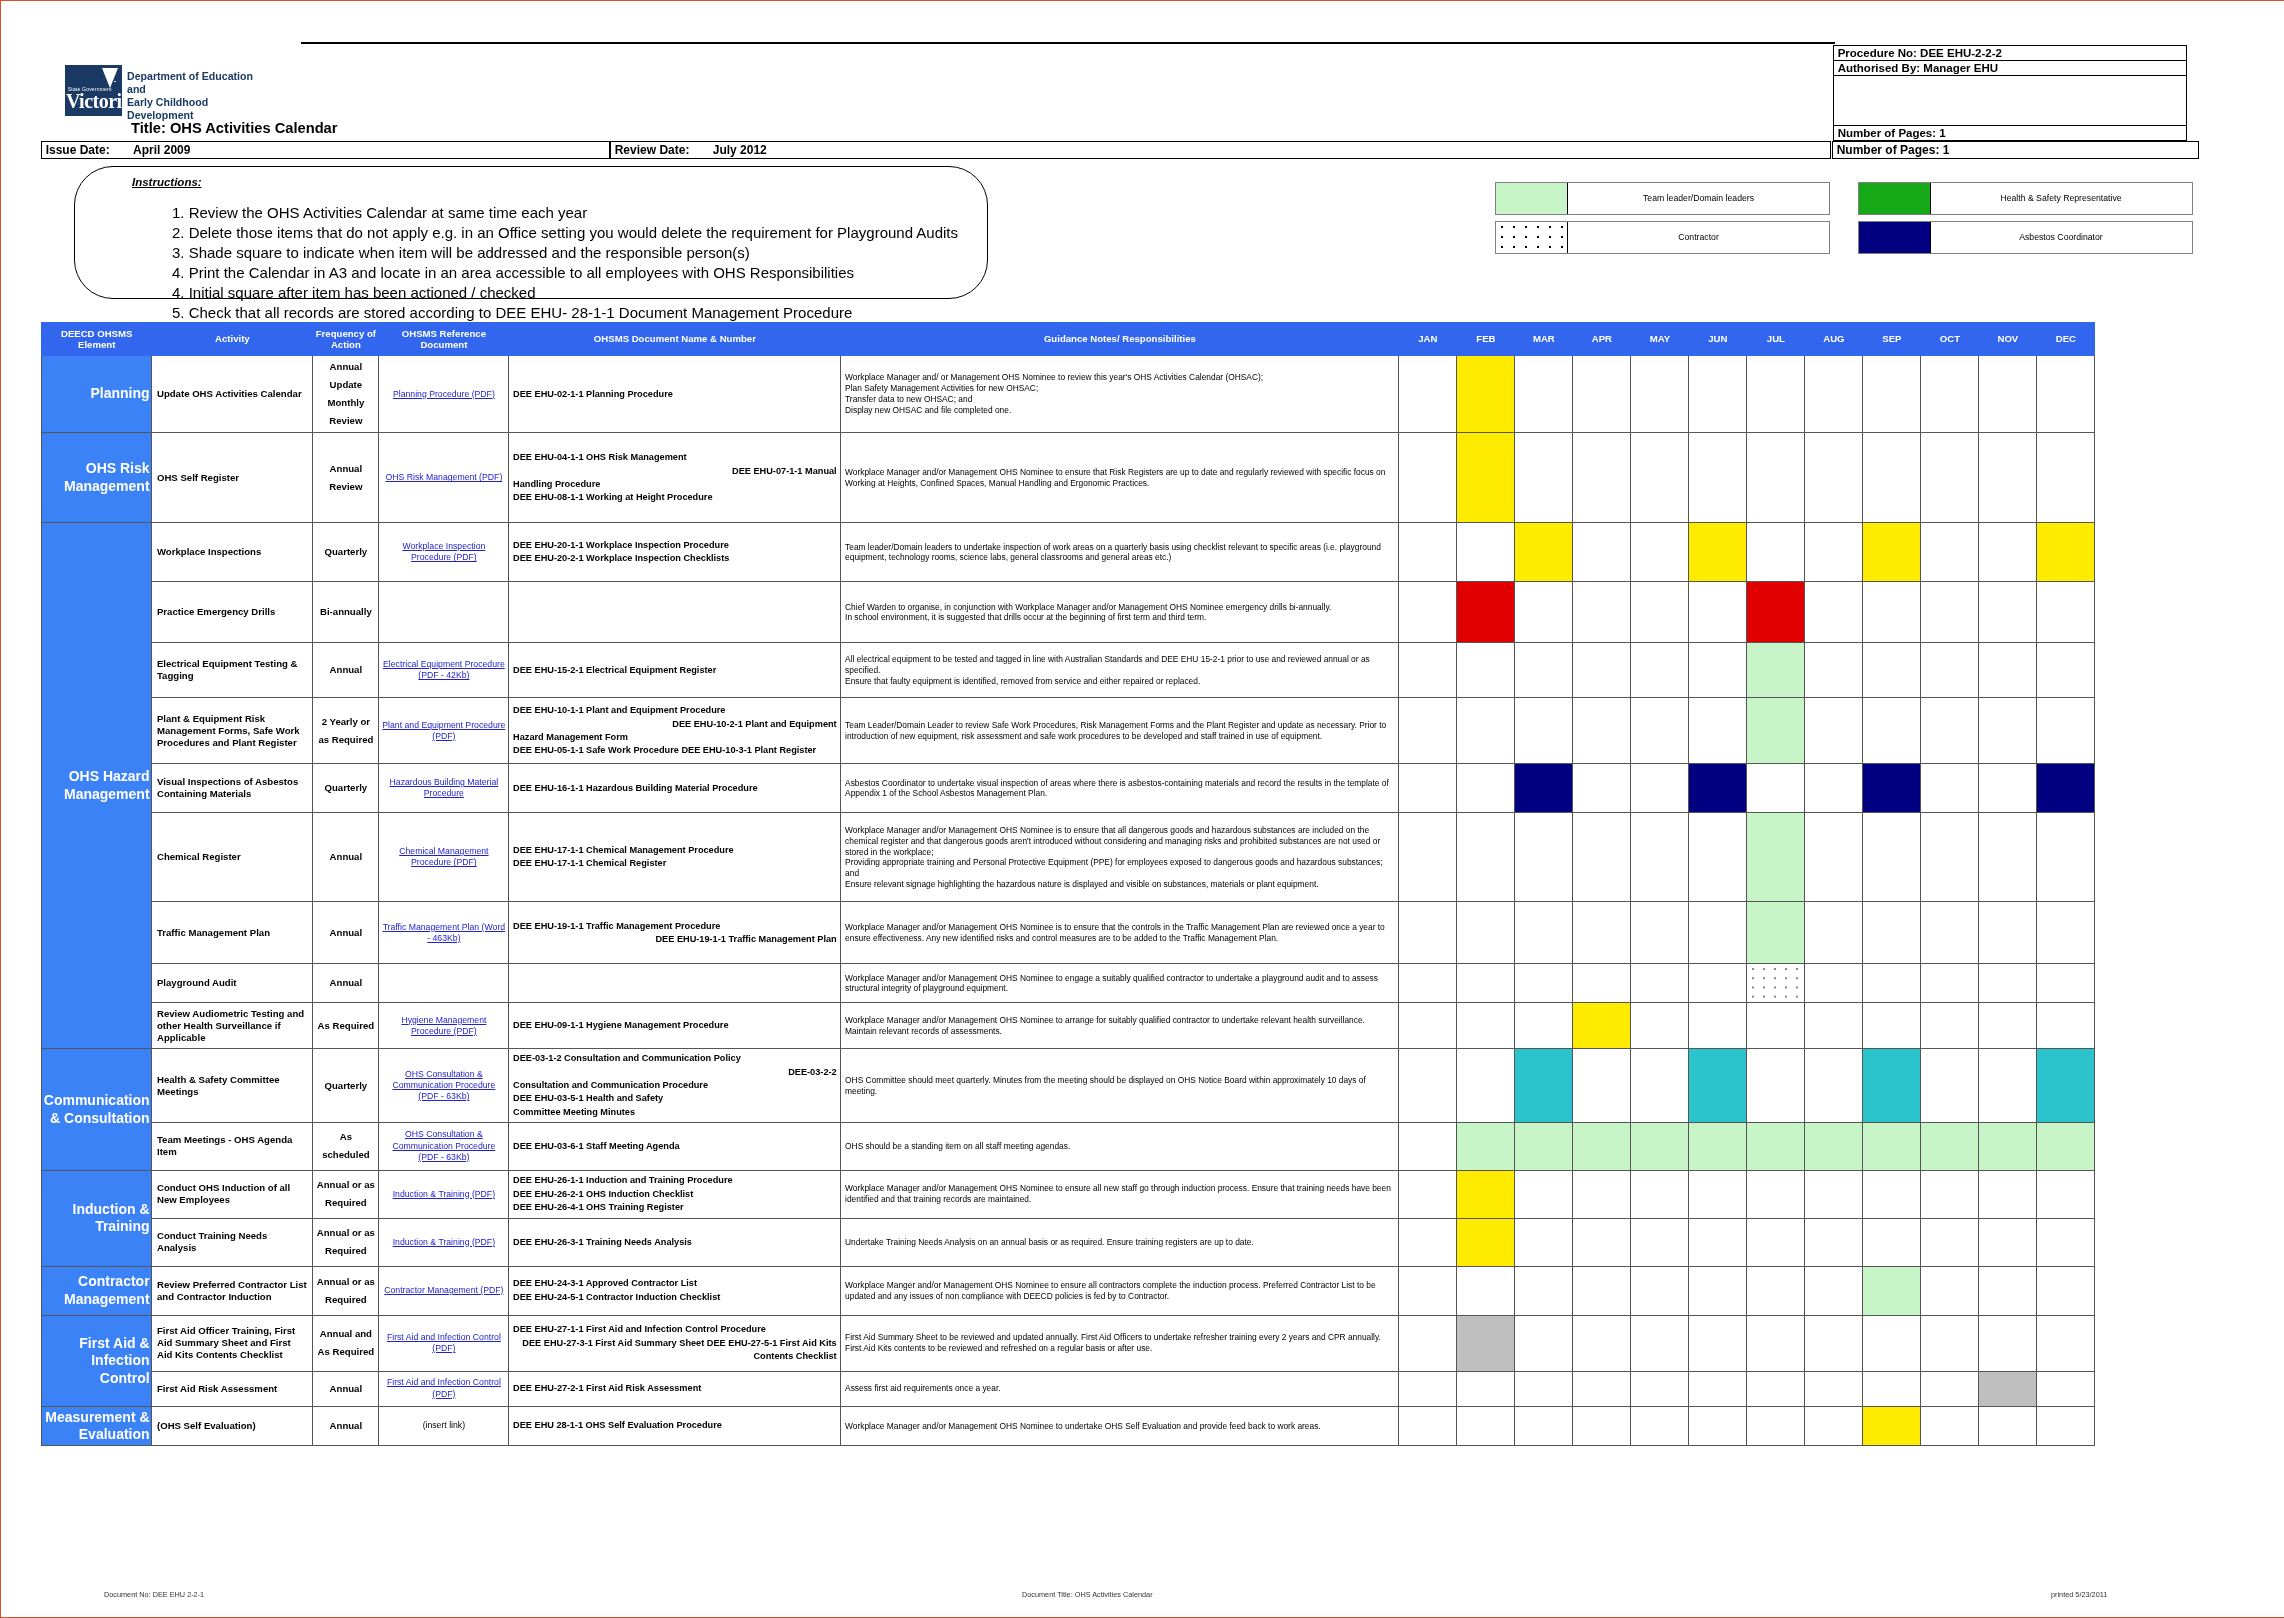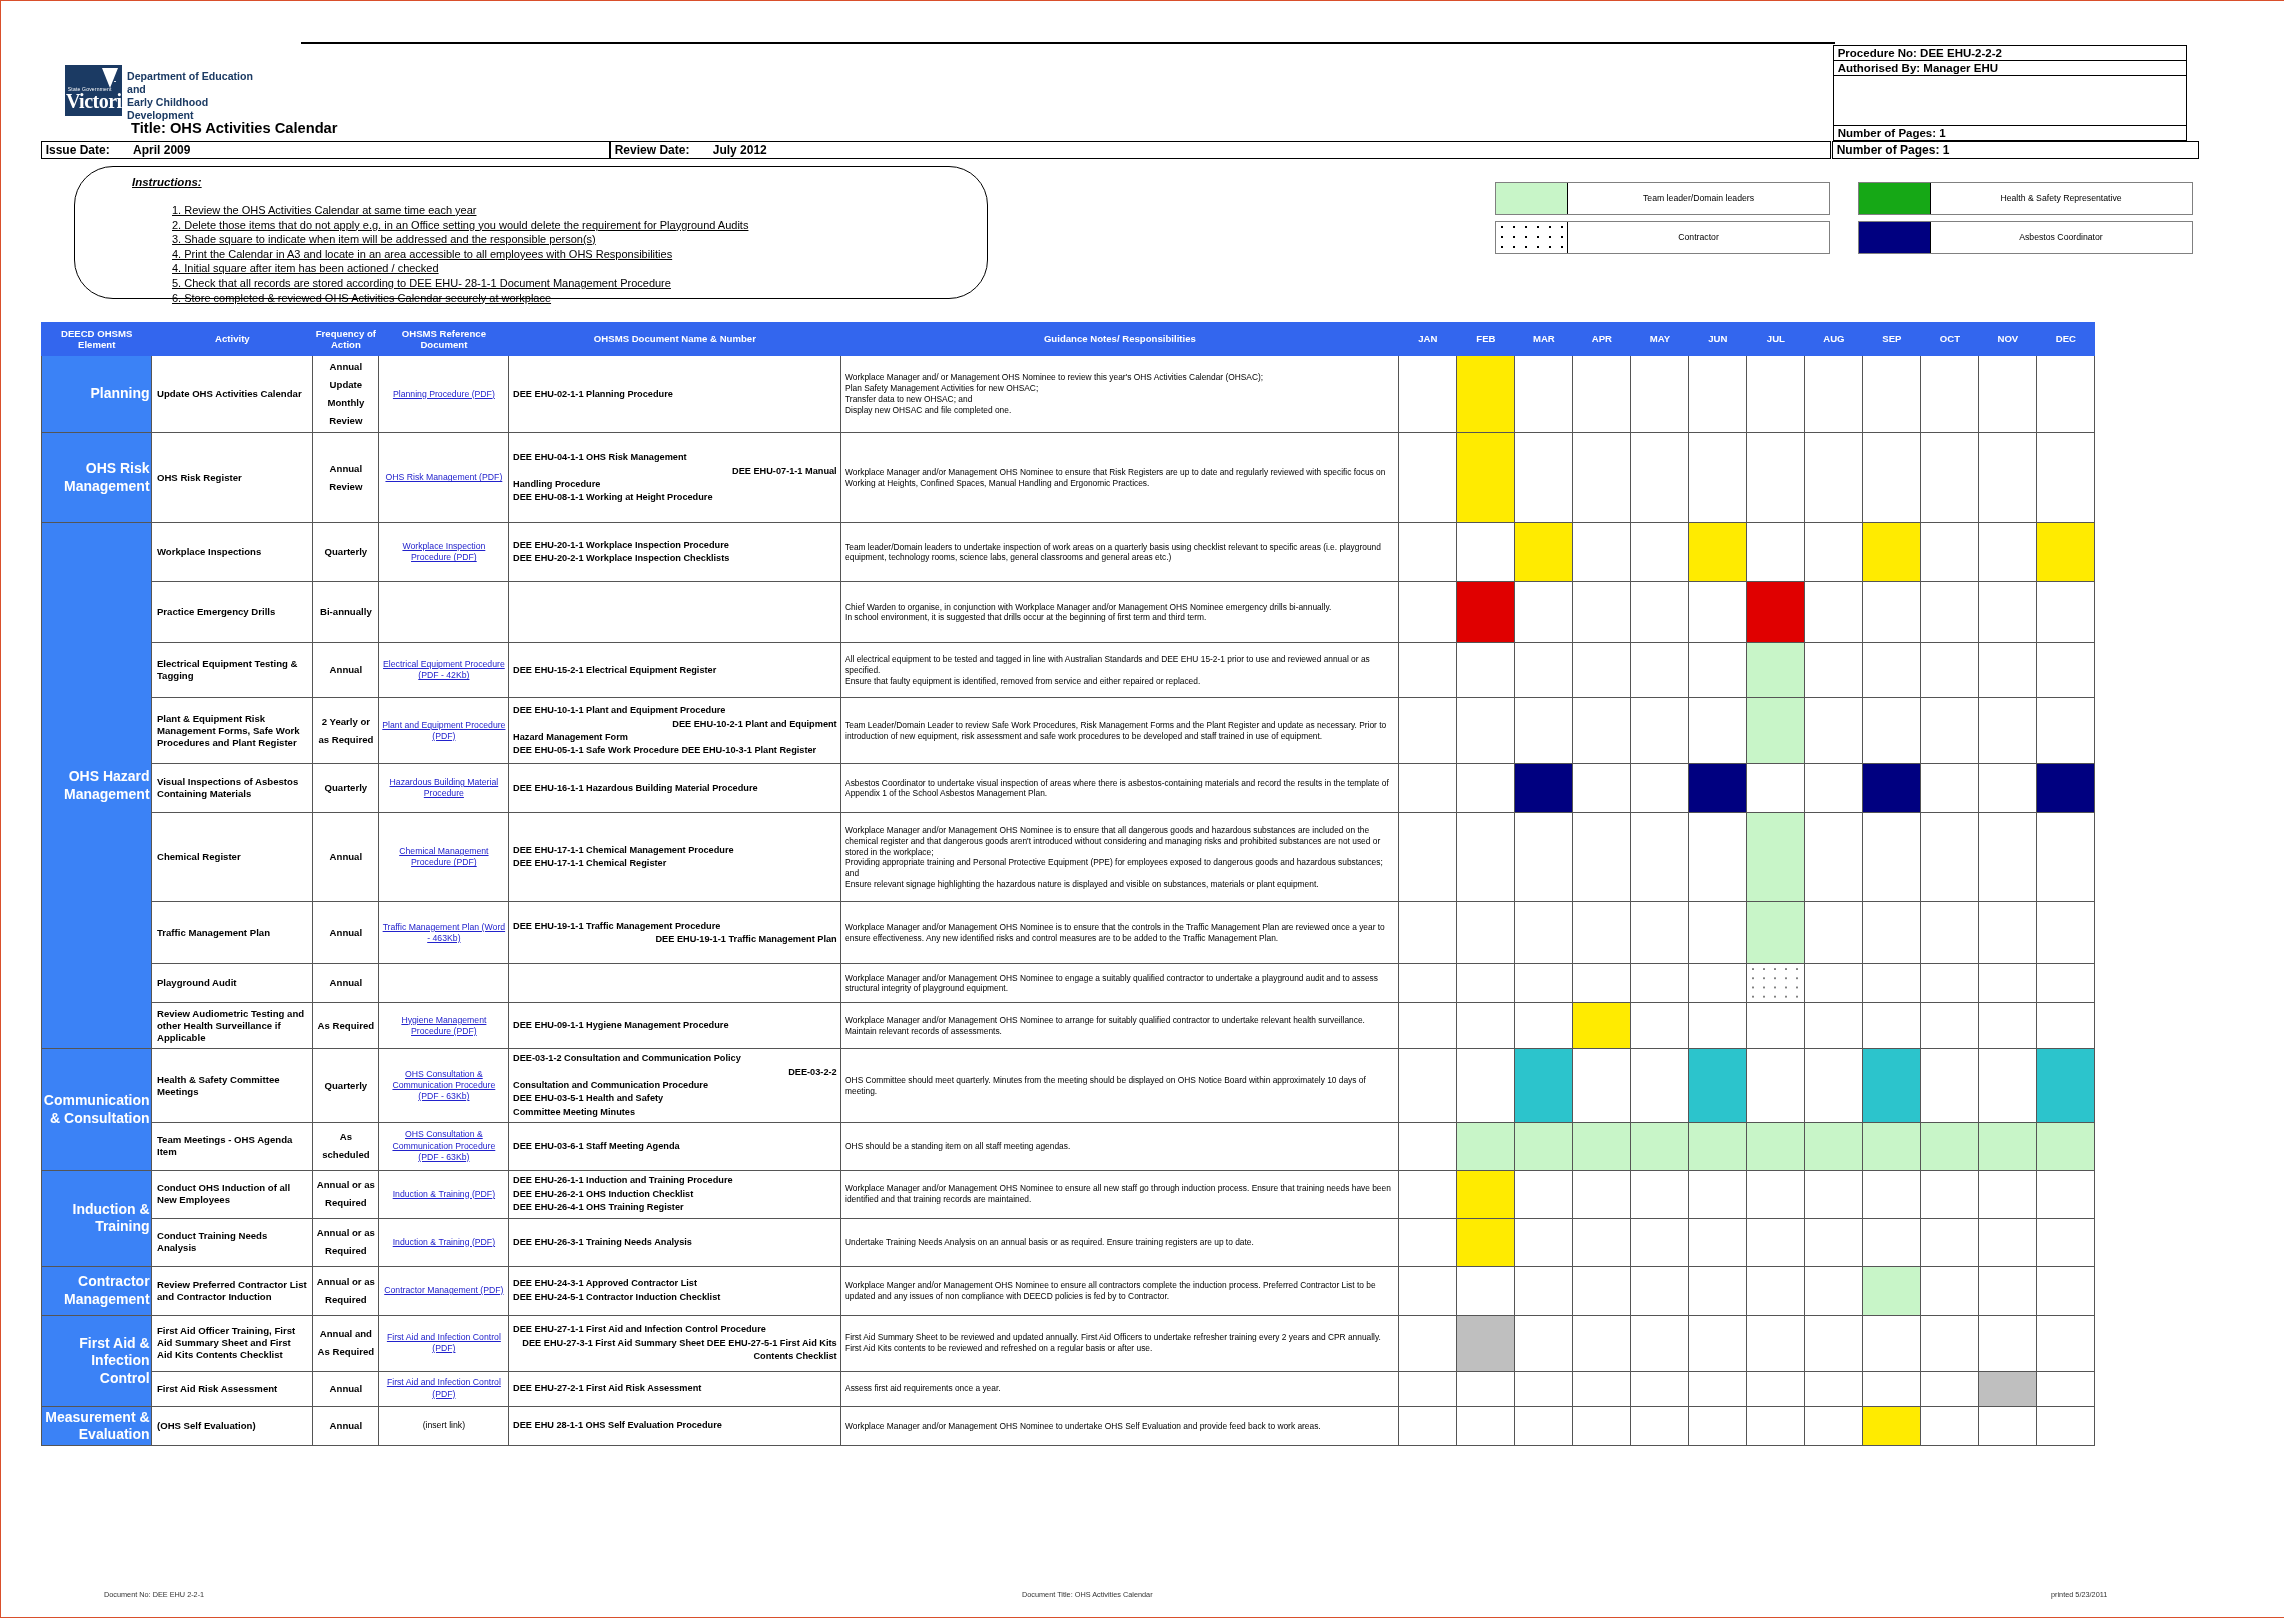--- a/index.html
+++ b/index.html
@@ -30,21 +30,21 @@
   .issuerow .cell{position:absolute;top:0;height:18.4px;border:0.9px solid #000;box-sizing:border-box;font-size:12px;font-weight:bold;padding:0.9px 3.7px;background:#fff;}
   .issue-c{left:0;width:569px;}
   .review-c{left:569px;width:1221px;}
   .pages-c{left:1791px;width:367px;}
   .issuerow .lbl{display:inline-block;}
   .issuerow .val{display:inline-block;margin-left:20px;}
 
   
   .instr{position:absolute;left:62px;top:154px;width:914px;height:133px;border:1.8px solid #000;border-radius:39px;box-sizing:border-box;padding:9.2px 0 0 57px;background:#fff;}
   .instr .t{font-size:11.5px;font-weight:bold;font-style:italic;text-decoration:underline;margin-bottom:9.2px;}
-  .instr li{font-size:11px;line-height:1.33;list-style:none;text-decoration:underline;}
+  .instr li{font-size:15px;line-height:1.33;list-style:none;}
 
   
   .legend{position:absolute;left:1483px;top:170px;width:698px;}
   .legend .row{display:flex;gap:27.5px;margin-bottom:5.5px;}
   .lg{display:flex;width:335px;height:33px;border:1.8px solid #808080;box-sizing:border-box;background:#fff;}
   .lg .sw{width:72px;border-right:0.9px solid #000;box-sizing:border-box;}
   .lg .tx{flex:1;display:flex;align-items:center;justify-content:center;text-align:center;font-size:8.7px;line-height:1.25;padding:0 2.8px;}
   .sw-dots{background-color:#fff;background-image:radial-gradient(#000 0.9px, transparent 1.1px);background-size:12px 10px;}
 
   
@@ -214,21 +214,21 @@
             <td class="mo c-mon "></td>
             <td class="mo c-mon "></td>
             <td class="mo c-mon "></td>
             <td class="mo c-mon "></td>
             <td class="mo c-mon "></td>
             <td class="mo c-mon "></td>
             <td class="mo c-mon "></td>
           </tr>
           <tr style="height: 90px;">
             <td class="el" rowspan="1">OHS Risk Management</td>
-            <td class="act">OHS Risk Register</td>
+            <td class="act">OHS Self Register</td>
             <td class="freq">
               <div>Annual Review</div>
             </td>
             <td class="ref"><a href="#">OHS Risk Management (PDF)</a></td>
             <td class="doc">
               <div>DEE EHU-04-1-1 OHS Risk Management</div>
               <div style="text-align: right;">                 DEE EHU-07-1-1 Manual</div>
               <div>Handling Procedure</div>
               <div></div>
               <div>     DEE EHU-08-1-1 Working at Height Procedure</div>

